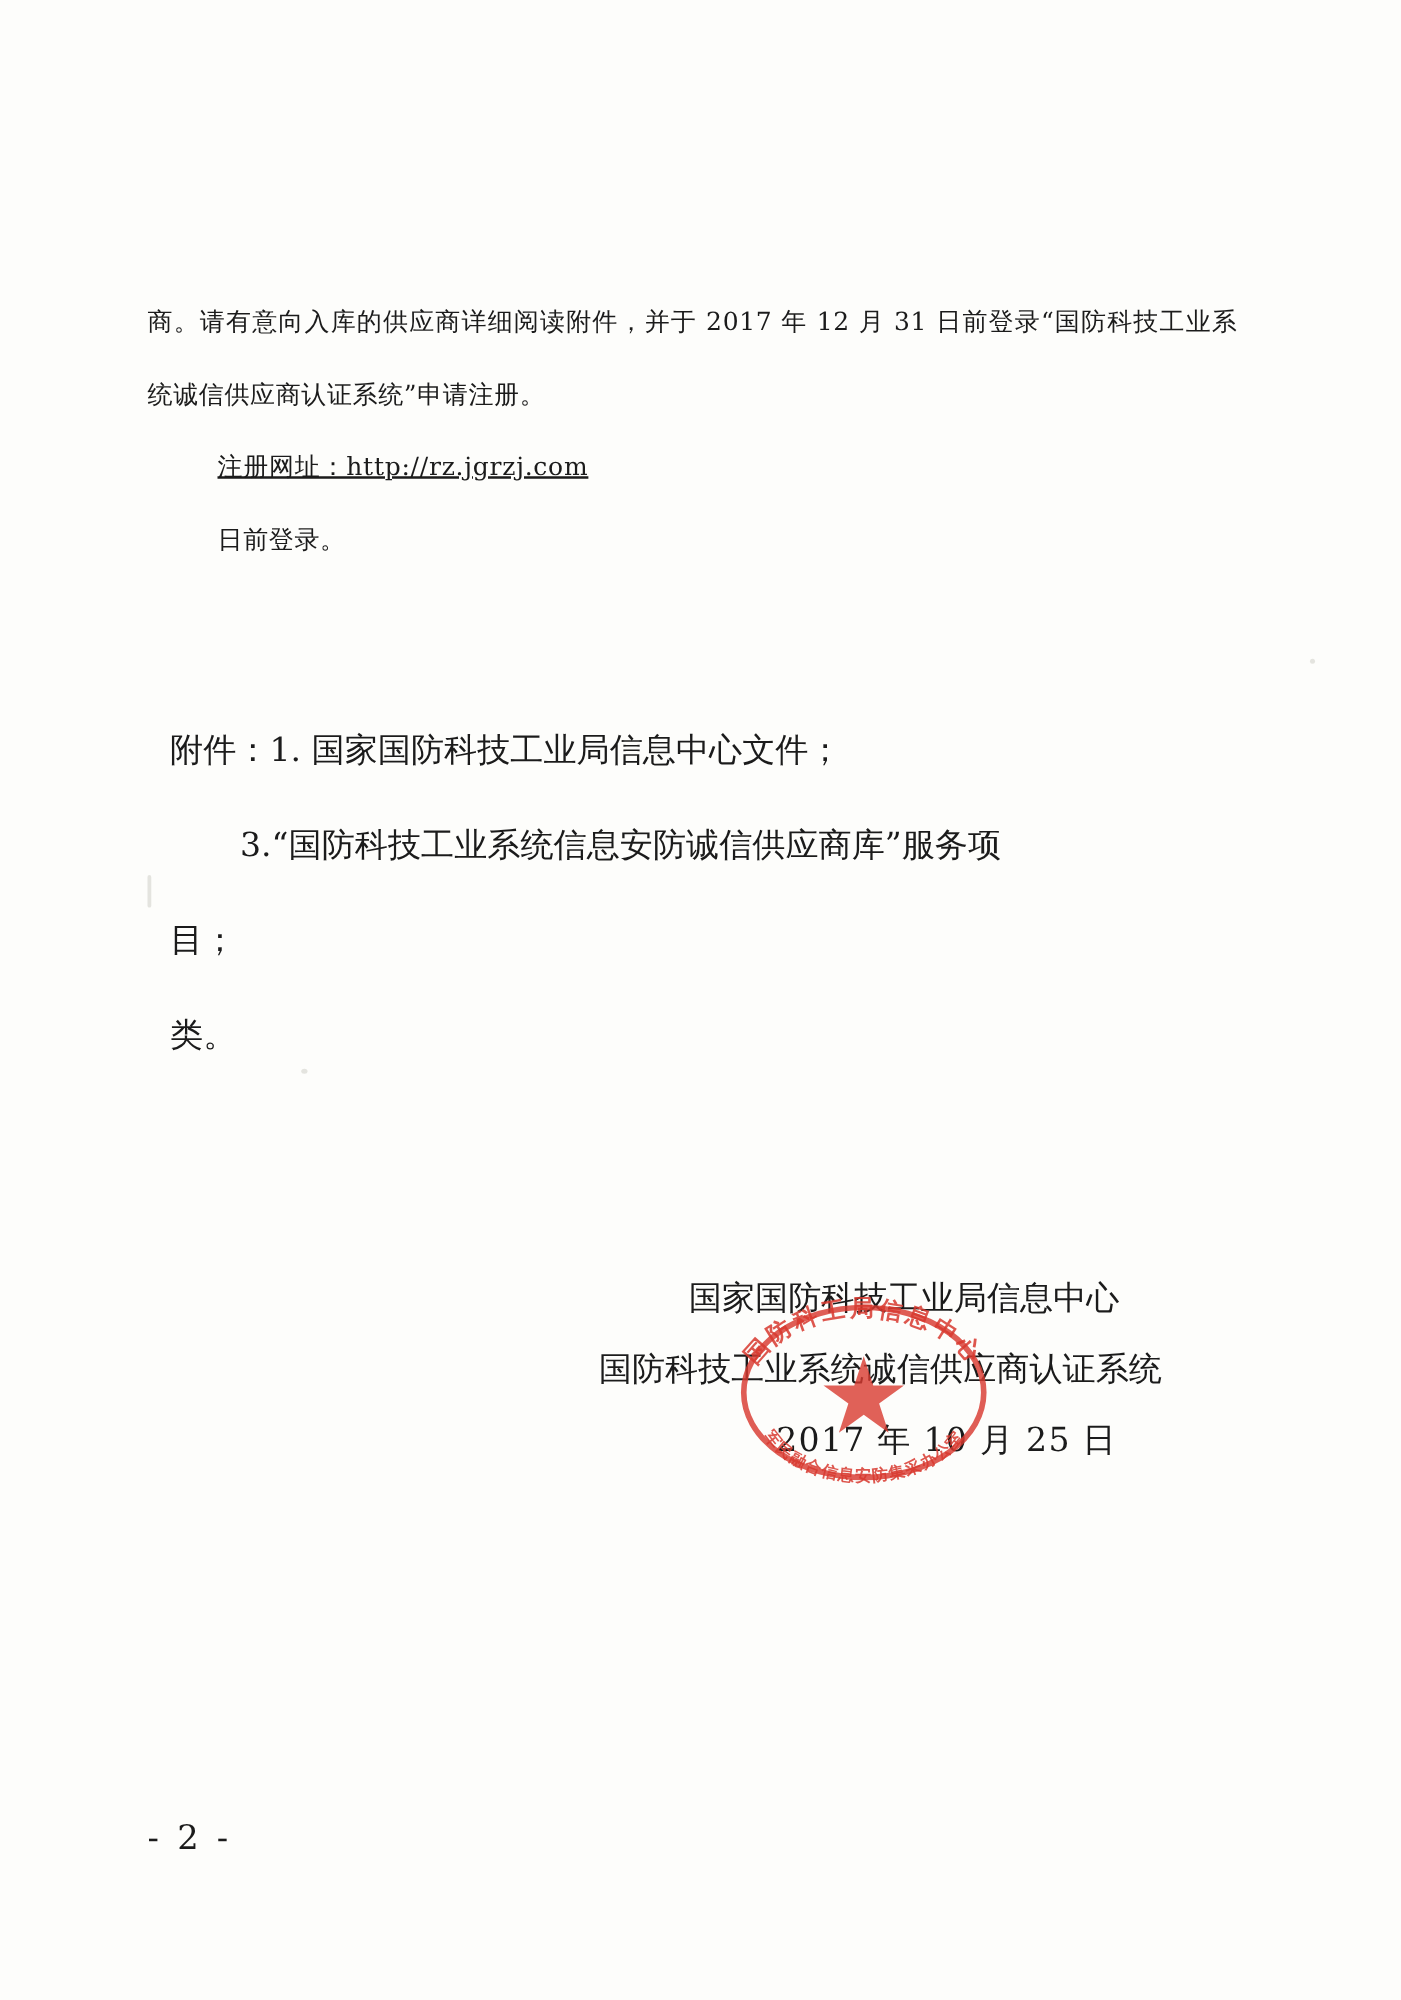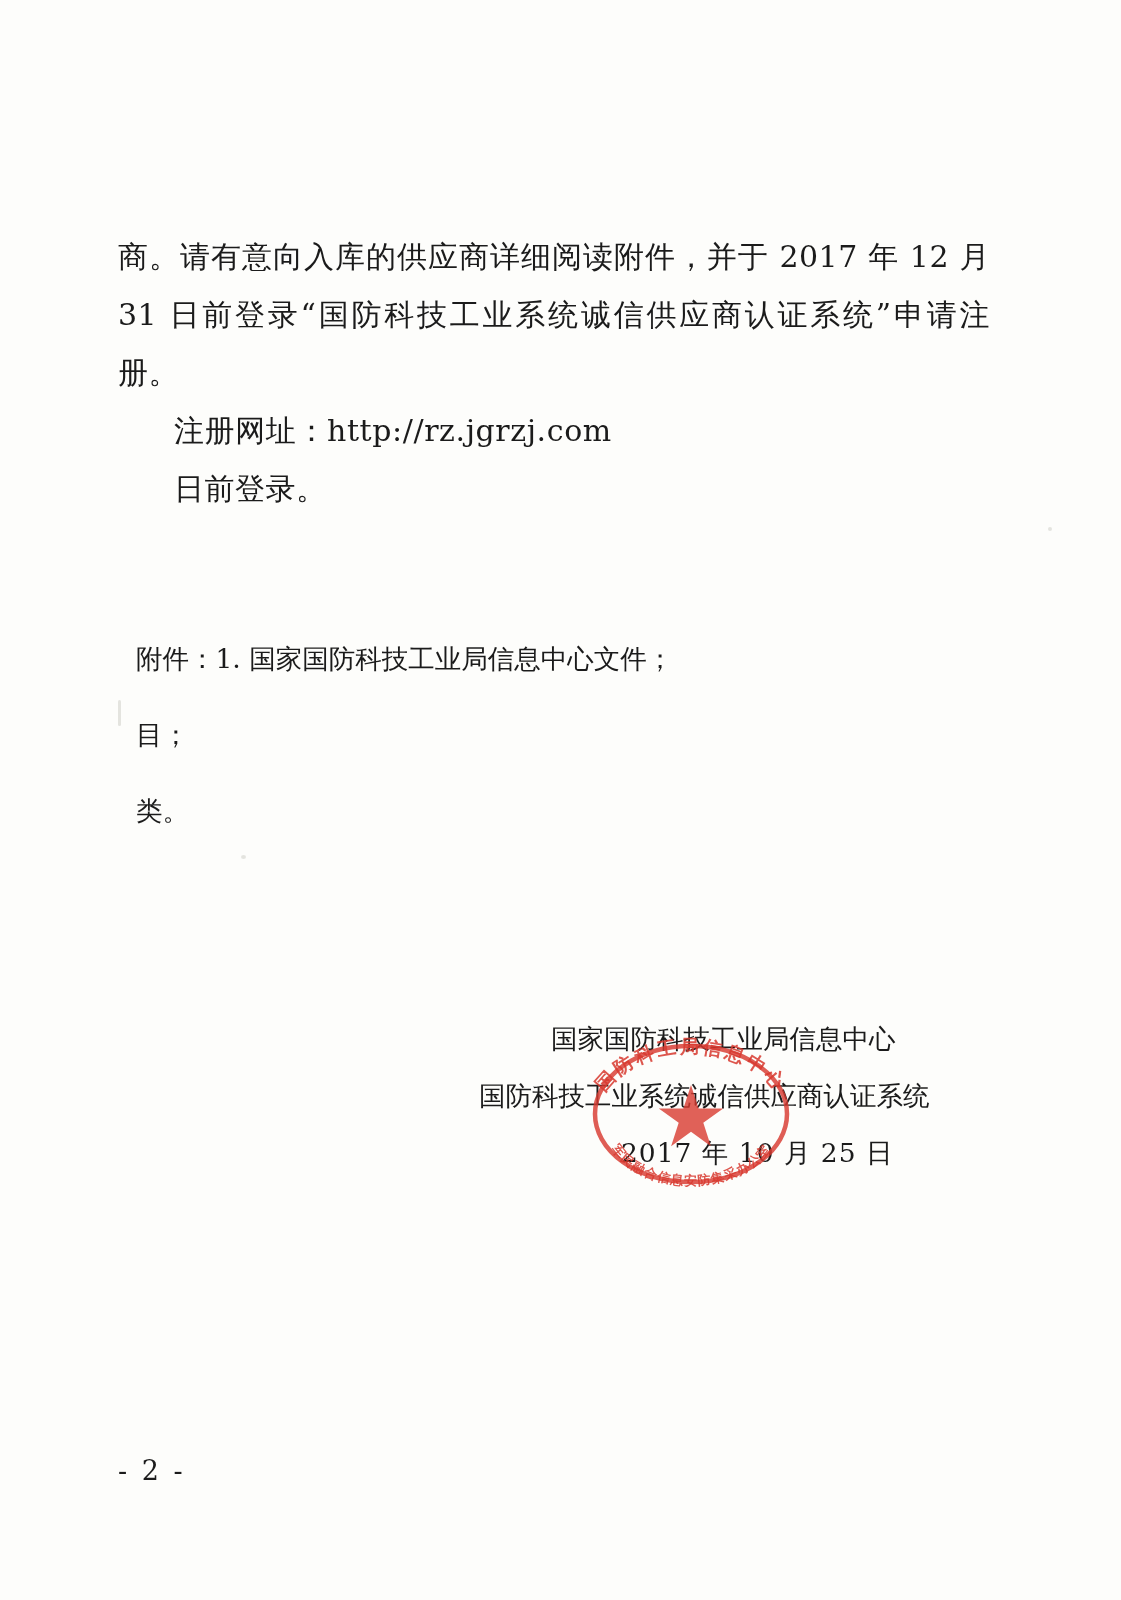--- a/index.html
+++ b/index.html
@@ -21,33 +21,34 @@
     inset: 0;
     background: #fdfdfb;
   }
   .content {
     position: absolute;
     left: 118px;
     top: 228px;
     width: 872px;
   }
   .para {
-    font-size: 30px;
+    font-size: 20px;
     line-height: 58px;
     letter-spacing: 0.5px;
     text-align: justify;
     margin: 0;
     color: #1b1b1b;
   }
   .indent {
     text-indent: 56px;
   }
   .mono-url {
     font-family: "DejaVu Serif", "Liberation Serif", serif;
     letter-spacing: 0.6px;
+    text-decoration: underline;
   }
   .block-gap-lg {
     height: 62px;
   }
   .attach-block {
     margin-top: 50px;
   }
   .attach-line {
     font-size: 26.5px;
     line-height: 58px;
@@ -116,20 +117,21 @@
     <p class="para">商。请有意向入库的供应商详细阅读附件，并于 2017 年 12 月 31 日前登录“国防科技工业系统诚信供应商认证系统”申请注册。</p>
 
     <p class="para indent mono-url">注册网址：http://rz.jgrzj.com</p>
 
     <p class="para indent">日前登录。</p>
 
     <div class="block-gap-lg"></div>
 
     <div class="attach-block">
       <p class="attach-line">附件：1. 国家国防科技工业局信息中心文件；</p>
+      <p class="attach-line attach-item">3.“国防科技工业系统信息安防诚信供应商库”服务项</p>
       <p class="attach-line attach-cont">目；</p>
       <p class="attach-line attach-cont">类。</p>
     </div>
 
   </div>
 
   <div class="signature">
     <p class="sig-line org1">国家国防科技工业局信息中心</p>
     <p class="sig-line org2">国防科技工业系统诚信供应商认证系统</p>
     <p class="sig-line date">2017 年 10 月 25 日</p>

